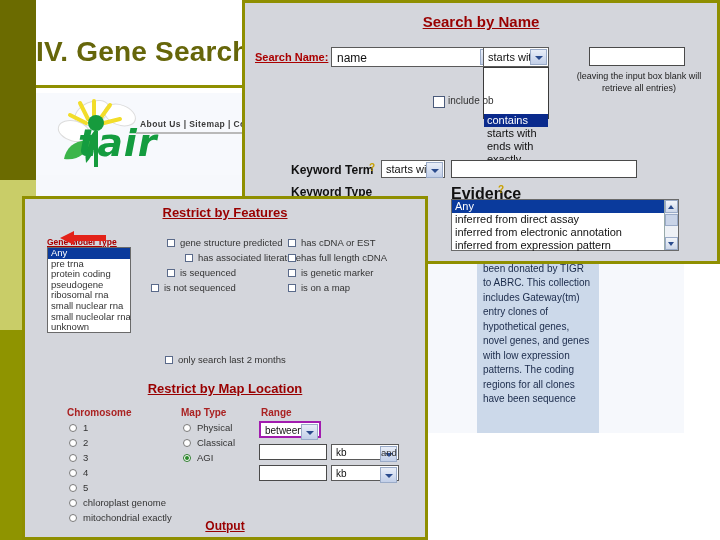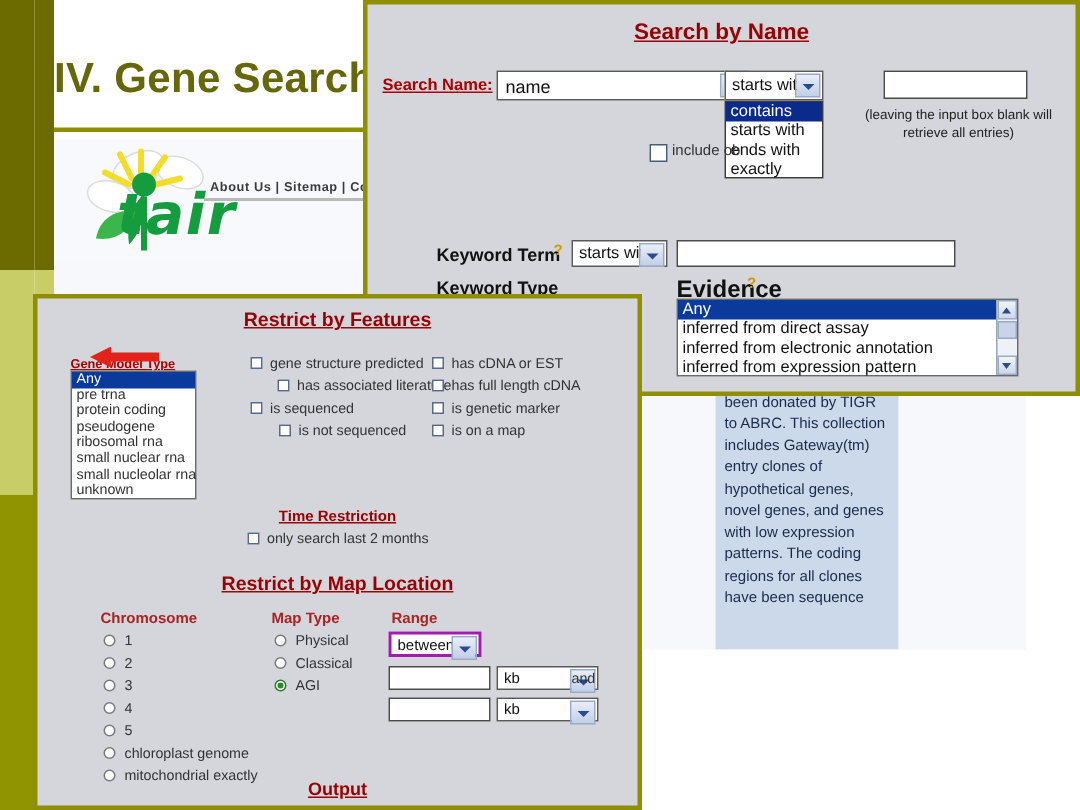--- a/index.html
+++ b/index.html
@@ -61,21 +61,21 @@
   .arrowbtn{position:absolute;right:1px;top:1px;width:17px;height:16px;
      background:linear-gradient(#e9eef8,#c2cfe8);border:1px solid #9aabc8;box-sizing:border-box;}
   .arrowbtn:after{content:"";position:absolute;left:4px;top:6px;
      border-left:4px solid transparent;border-right:4px solid transparent;border-top:4px solid #2a4b8d;}
   #sel-op{position:absolute;left:238px;top:44px;width:66px;height:20px;background:#fff;
      border:1px solid #5a5a5a;box-sizing:border-box;}
   #sel-op .txt{position:absolute;left:4px;top:3px;font-size:11px;color:#111;}
   #op-list{position:absolute;left:238px;top:64px;width:66px;height:52px;background:#fff;
      border:1px solid #3a3a3a;box-sizing:border-box;}
   #op-list .opt{font-size:11px;color:#111;padding:0 3px;height:13px;line-height:13px;white-space:nowrap;}
-  #op-list .opt.sel{background:#0a2a8c;color:#fff;}
+  #op-list .opt.sel{background:#0a2a8c;color:#fff;margin-top:46px;}
   #txt-name{position:absolute;left:344px;top:44px;width:96px;height:19px;background:#fff;
      border:1px solid #4a4a4a;box-sizing:border-box;}
   #hint{position:absolute;left:328px;top:67px;width:132px;font-size:9px;color:#222;
      text-align:center;line-height:12px;}
   #cb-obs{position:absolute;left:188px;top:93px;width:10px;height:10px;background:#fff;border:1px solid #4a5a7a;}
   #cb-obs-lbl{position:absolute;left:203px;top:92px;font-size:10px;color:#333;white-space:nowrap;}
 
   #hdr-kw{position:absolute;left:0;top:124px;width:472px;font-size:14px;}
   #lbl-kwterm{position:absolute;left:46px;top:160px;font-size:12px;font-weight:bold;color:#111;}
   #q1{position:absolute;left:124px;top:159px;font-size:10px;color:#c8a000;font-weight:bold;}
@@ -251,38 +251,37 @@
 
     <div class="cbrow" style="left:142px;top:38px;">
       <span class="cbx"></span><span>gene structure predicted</span>
     </div>
     <div class="cbrow" style="left:142px;top:53px;padding-left:18px;">
       <span class="cbx"></span><span>has associated literature</span>
     </div>
     <div class="cbrow" style="left:142px;top:68px;">
       <span class="cbx"></span><span>is sequenced</span>
     </div>
-    <div class="cbrow" style="left:126px;top:83px;margin-left:35px;">
+    <div class="cbrow" style="left:126px;top:83px;">
       <span class="cbx"></span><span>is not sequenced</span>
     </div>
 
     <div class="cbrow" style="left:263px;top:38px;">
       <span class="cbx"></span><span>has cDNA or EST</span>
     </div>
     <div class="cbrow" style="left:263px;top:53px;">
       <span class="cbx"></span><span>has full length cDNA</span>
     </div>
     <div class="cbrow" style="left:263px;top:68px;">
       <span class="cbx"></span><span>is genetic marker</span>
     </div>
     <div class="cbrow" style="left:263px;top:83px;">
       <span class="cbx"></span><span>is on a map</span>
     </div>
 
-    <div id="hdr-time" class="hdr">Time Restriction</div>
     <div id="time-cb">
       <span class="cbx"></span><span>only search last 2 months</span>
     </div>
 
     <div id="hdr-map" class="hdr">Restrict by Map Location</div>
 
     <div class="colhdr" style="left:42px;top:208px;">Chromosome</div>
     <div class="radrow" style="left:44px;top:223px;"><span class="rad"></span><span>1</span></div>
     <div class="radrow" style="left:44px;top:238px;"><span class="rad"></span><span>2</span></div>
     <div class="radrow" style="left:44px;top:253px;"><span class="rad"></span><span>3</span></div>

